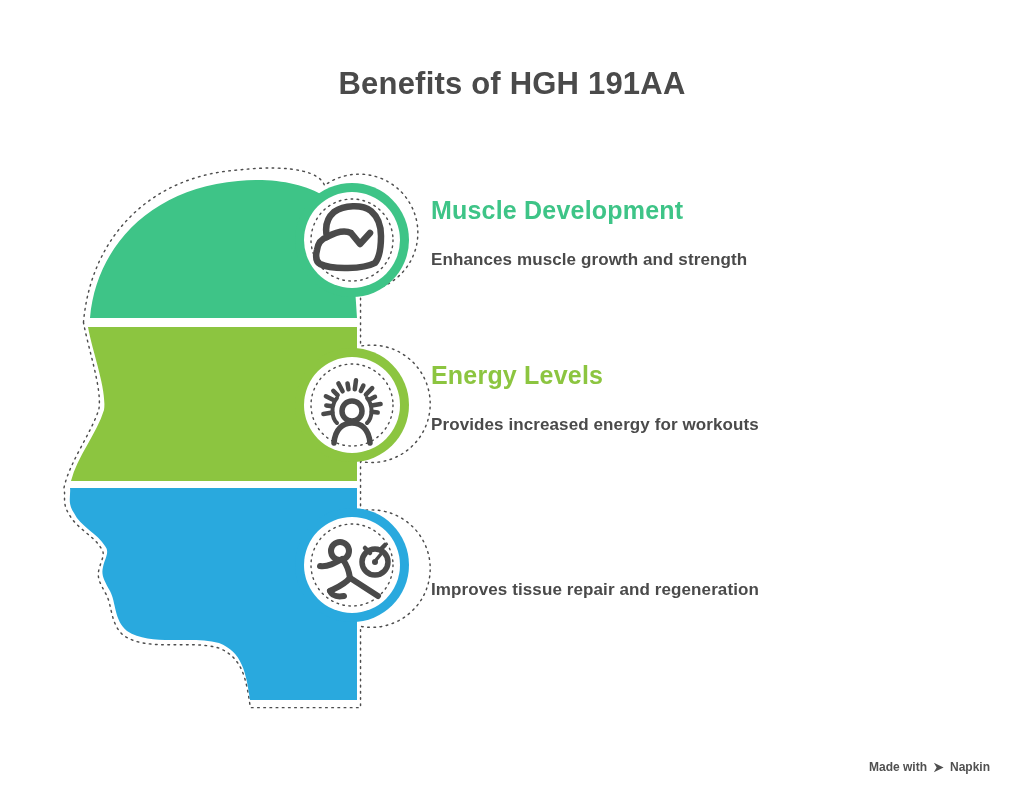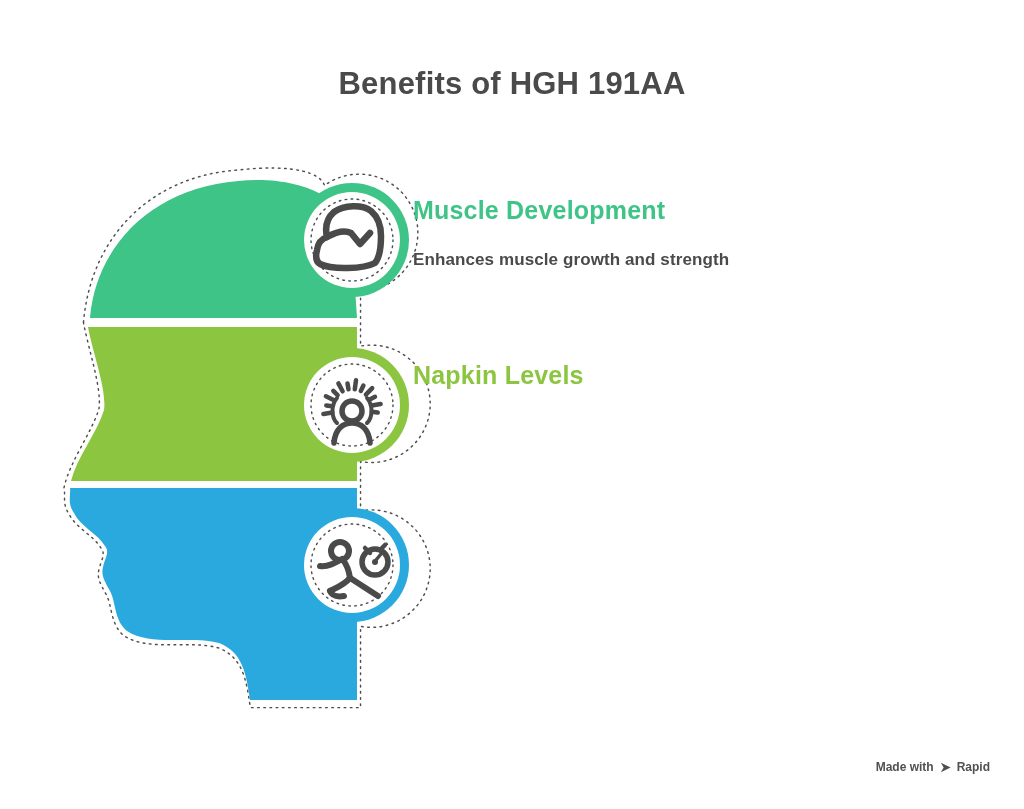--- a/index.html
+++ b/index.html
@@ -16,21 +16,21 @@
     font-size:31px;font-weight:bold;letter-spacing:.2px;
     color:var(--text,#4a4a4a);
   }
   .head-svg{position:absolute;top:0;left:0;}
   .sec0{fill:var(--c0,#3EC487);}
   .sec1{fill:var(--c1,#8CC540);}
   .sec2{fill:var(--c2,#29A9DE);}
   .dots{fill:none;stroke:var(--dots,#4C4C4C);stroke-width:1.4;
         stroke-dasharray:1.6 4.4;stroke-linecap:round;}
   .icon{fill:none;stroke:var(--icon,#4A4A4A);stroke-linecap:round;stroke-linejoin:round;}
-  .benefit{position:absolute;left:413px;}
+  .benefit{position:absolute;left:431px;}
   .benefit-heading{font-size:25px;font-weight:bold;letter-spacing:.2px;}
   .benefit-desc{font-size:17px;font-weight:bold;color:var(--text,#4a4a4a);letter-spacing:.1px;}
   .h0{color:var(--c0,#3EC487);}
   .h1{color:var(--c1,#8CC540);}
   .h2{color:var(--c2,#29A9DE);}
   .footer{
     position:absolute;top:760px;right:34px;
     display:flex;align-items:center;gap:5px;
     font-size:12px;font-weight:bold;color:#505050;
   }
@@ -123,25 +123,31 @@
   </svg>
 
   <div class="benefit" style="top:196px">
     <div class="benefit-heading h0">Muscle Development</div>
   </div>
   <div class="benefit" style="top:250px">
     <div class="benefit-desc">Enhances muscle growth and strength</div>
   </div>
 
   <div class="benefit" style="top:361px">
-    <div class="benefit-heading h1">Napkin Levels</div>
+    <div class="benefit-heading h1">Energy Levels</div>
+  </div>
+  <div class="benefit" style="top:415px">
+    <div class="benefit-desc">Provides increased energy for workouts</div>
   </div>
 
+  <div class="benefit" style="top:580px">
+    <div class="benefit-desc">Improves tissue repair and regeneration</div>
+  </div>
 
   <div class="footer">
     <span>Made with</span>
     <svg class="flag" width="13" height="13" viewBox="0 0 14 14">
       <path d="M2 2 L12.5 7 L2 12 L5 7 Z" fill="#4f4f4f"></path>
     </svg>
-    <span>Rapid</span>
+    <span>Napkin</span>
   </div>
 
 </div>
 
 </body></html>

